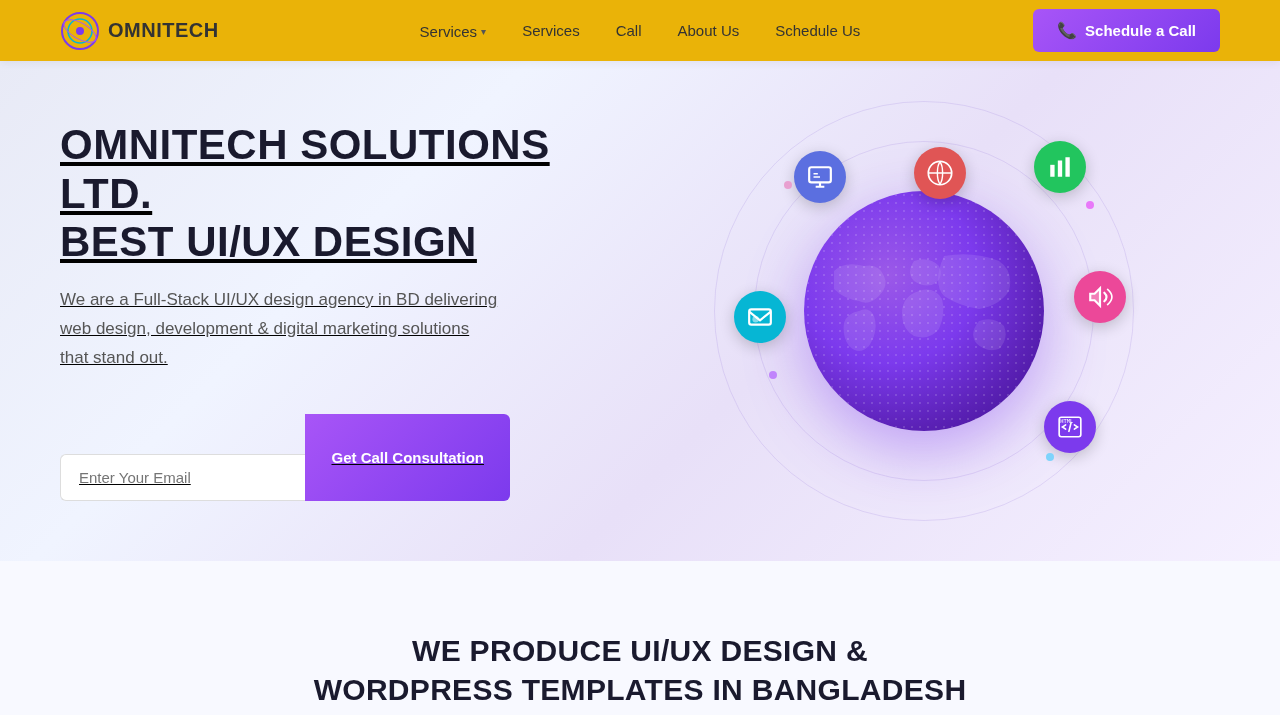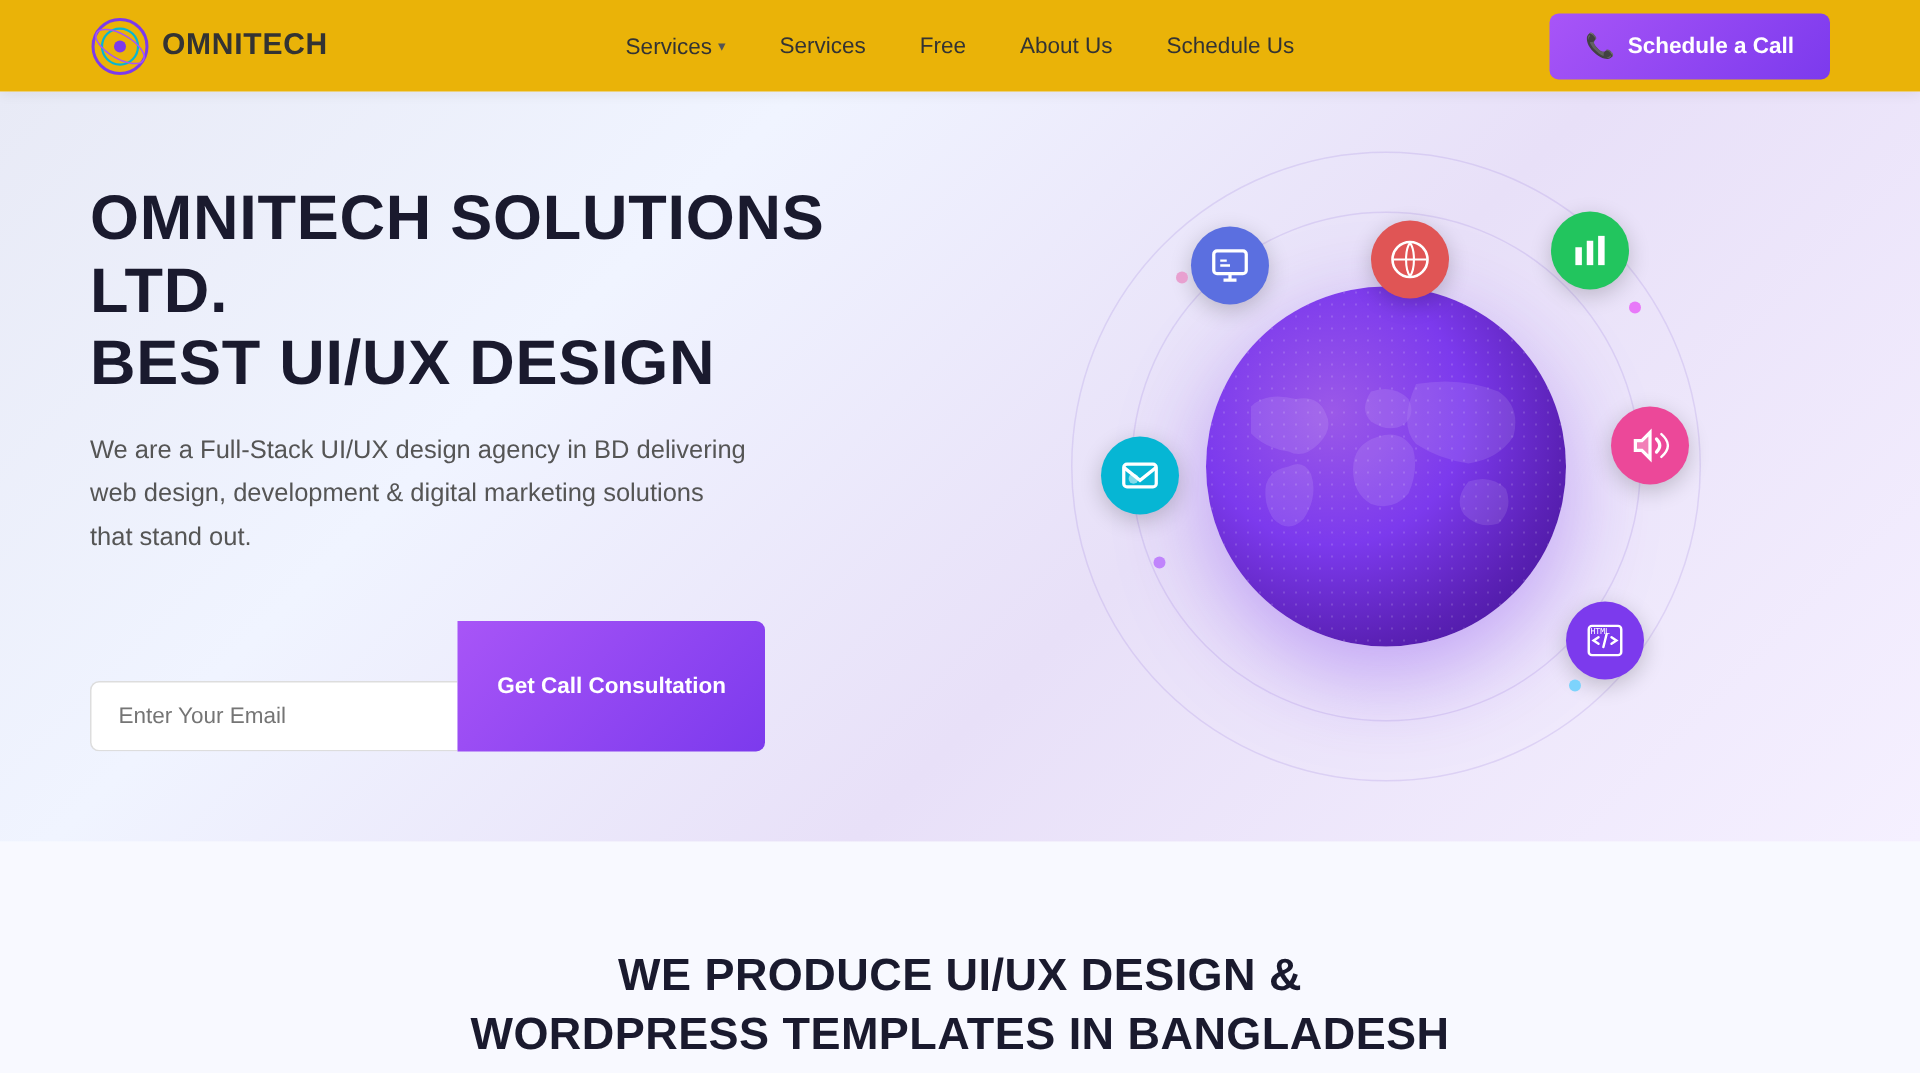--- a/index.html
+++ b/index.html
@@ -77,20 +77,21 @@
 
     
     .hero {
       background: linear-gradient(135deg, #e8eaf6 0%, #f0f4ff 30%, #e8e0f8 60%, #f5f0ff 100%);
       min-height: 500px;
       display: flex;
       align-items: center;
       padding: 60px 68px 60px 60px;
       position: relative;
       overflow: hidden;
+      text-decoration: underline;
     }
     .hero-content {
       flex: 1;
       max-width: 580px;
       z-index: 2;
     }
     .hero-title {
       font-size: 42px;
       font-weight: 900;
       color: #1a1a2e;
@@ -259,21 +260,21 @@
     <li>
       <a href="#" class="services-link">
         <span>Services</span>
         <span class="services-arrow">▾</span>
       </a>
     </li>
     <li>
       <a href="#">Services</a>
     </li>
     <li>
-      <a href="#">Free</a>
+      <a href="#">Call</a>
     </li>
     <li>
       <a href="#">About Us</a>
     </li>
     <li>
       <a href="#">Schedule Us</a>
     </li>
   </ul>
 
   <button class="cta-btn">

